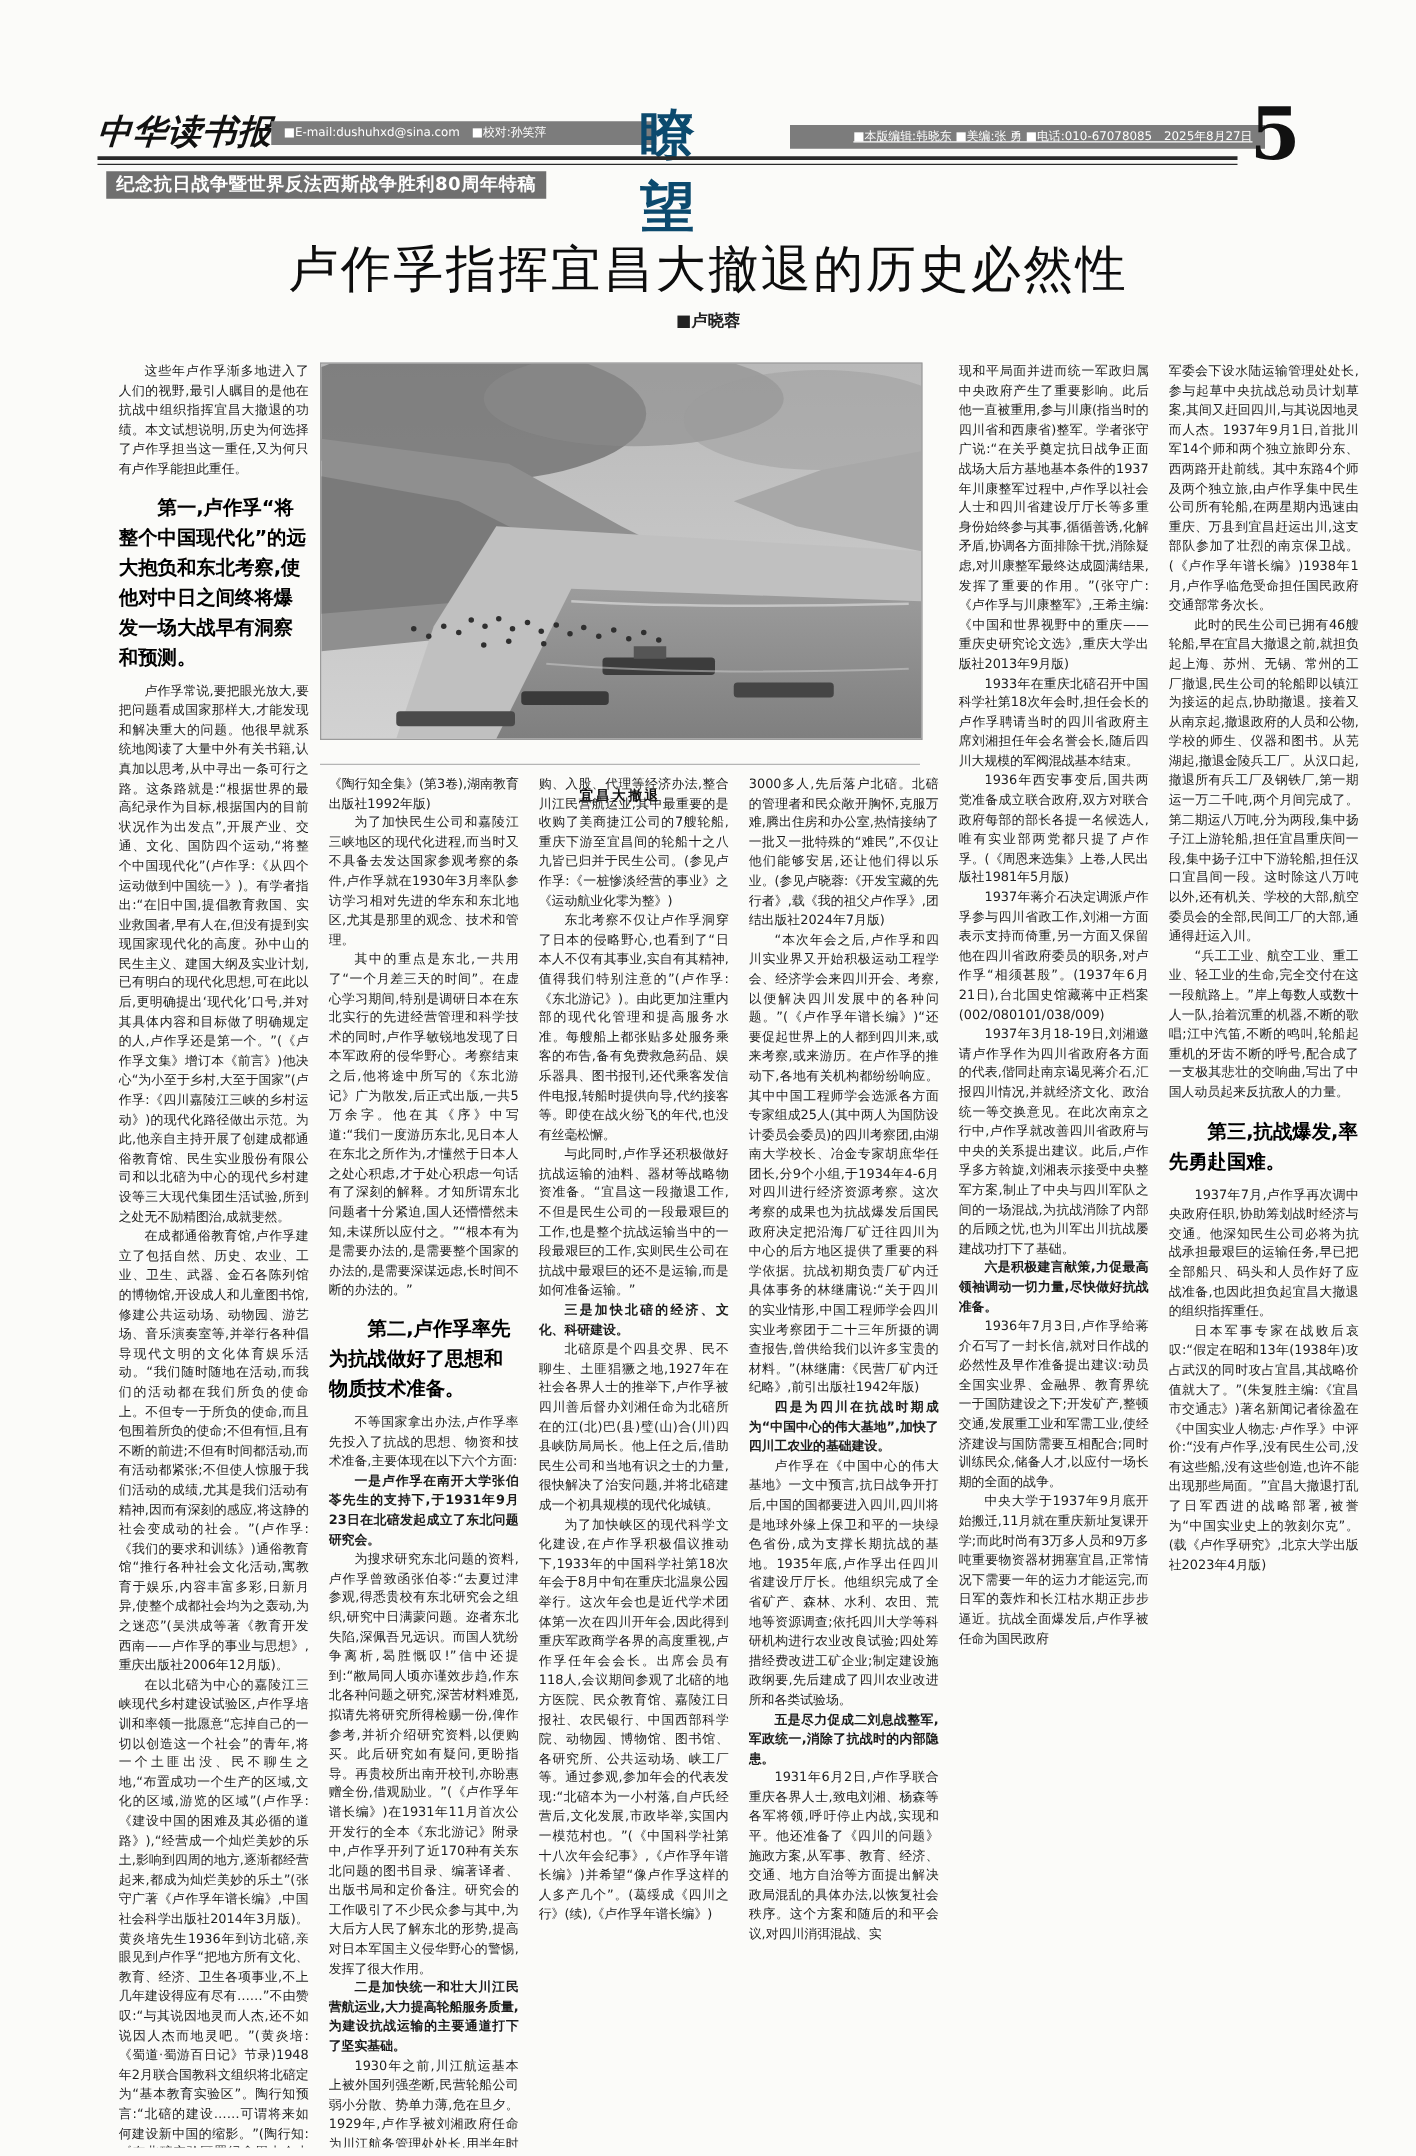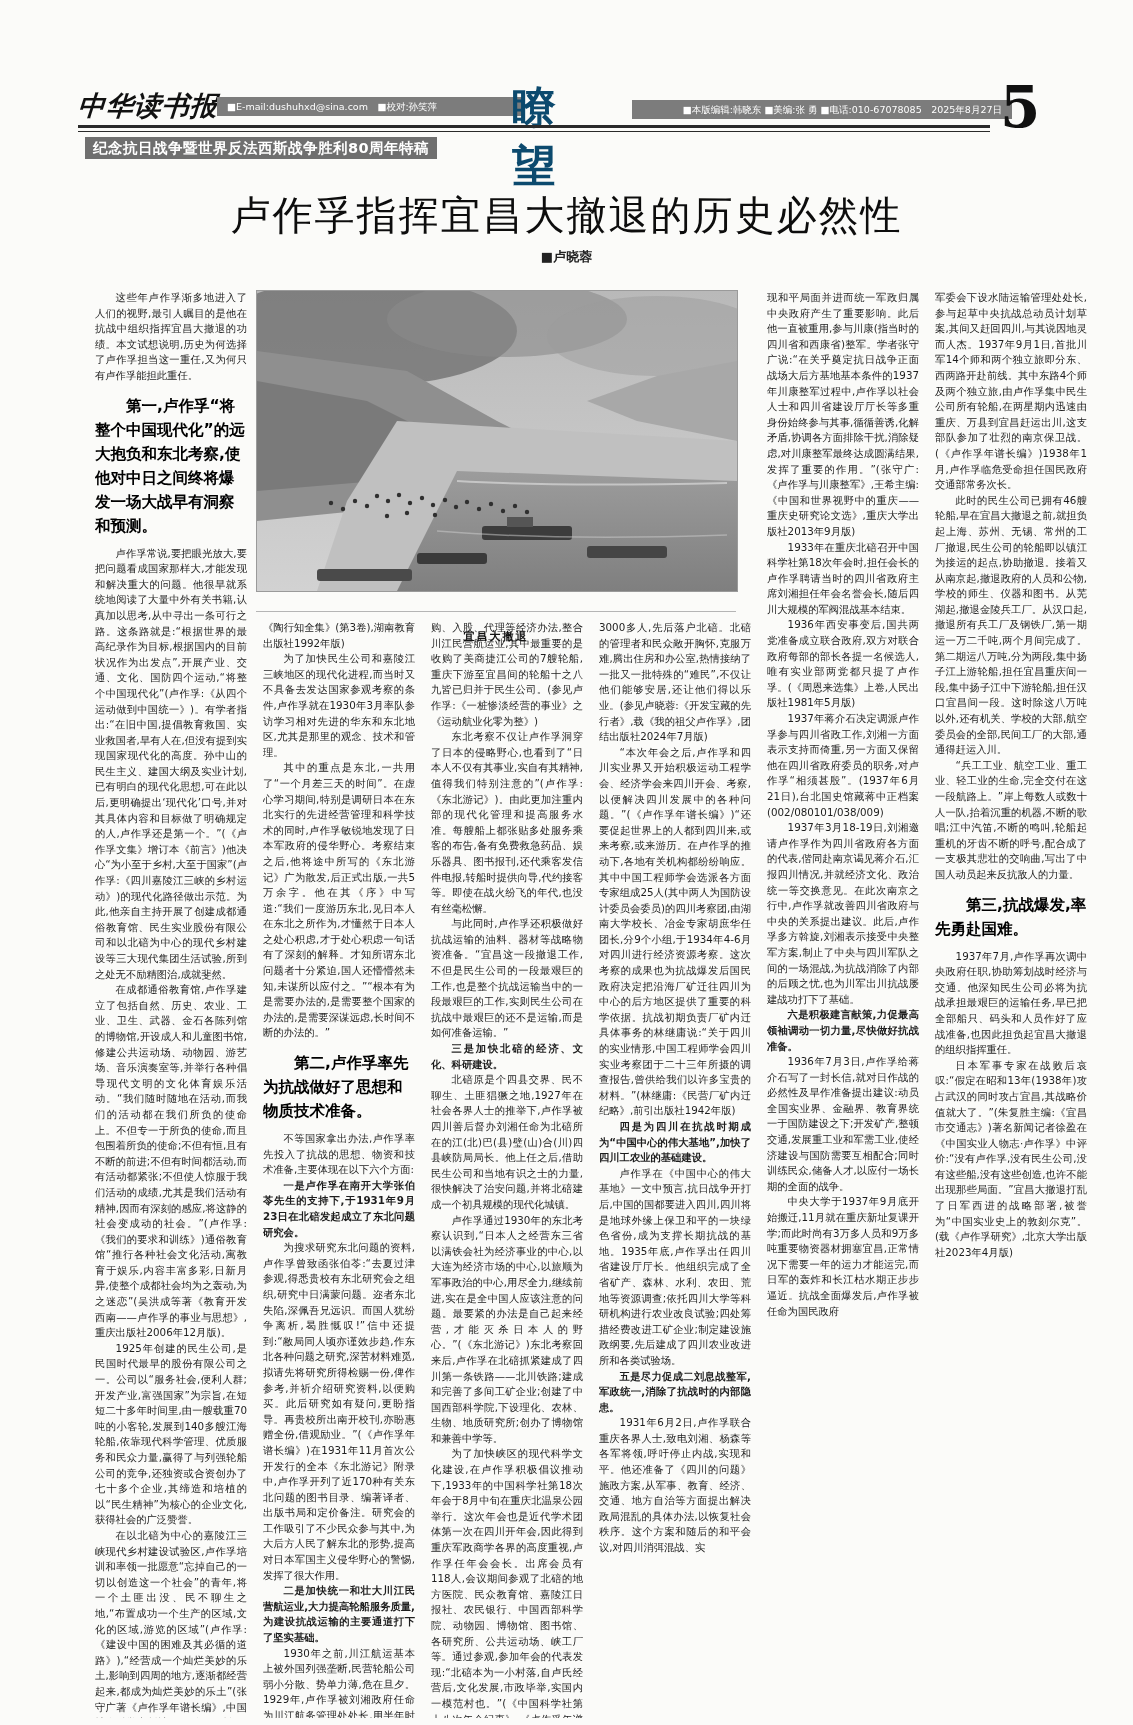--- a/index.html
+++ b/index.html
@@ -5,21 +5,21 @@
   html,body{margin:0;padding:0;background:#e8e8e6;}
   .page{position:relative;width:1133px;height:1725px;background:#fbfbf9;margin:0 auto;overflow:hidden;
         font-family:"DejaVu Sans",sans-serif;color:#1c1c1c;}
   
   .masthead{position:absolute;left:78px;top:84px;width:142px;height:44px;
             font-family:"DejaVu Serif",serif;font-weight:900;font-style:italic;
             font-size:27px;letter-spacing:1px;line-height:44px;color:#111;transform:skewX(-4deg);}
   .bar{position:absolute;background:#7c7c7c;color:#fff;font-size:9.5px;line-height:19px;
        padding:0 10px;white-space:nowrap;overflow:hidden;}
   .bar-left{left:217px;top:97px;width:288px;height:19px;}
-  .bar-right{left:632px;top:100px;width:360px;height:19px;text-align:right;}
+  .bar-right{left:632px;top:100px;width:360px;height:19px;text-align:right;text-decoration:underline;}
   .section-title{position:absolute;left:512px;top:78px;width:120px;
                  font-family:"DejaVu Serif",serif;font-weight:900;font-size:44px;
                  letter-spacing:14px;color:#0c4a6e;}
   .page-number{position:absolute;left:1000px;top:78px;width:64px;
                font-family:"DejaVu Serif",serif;font-weight:900;font-size:58px;color:#111;line-height:58px;}
   .rule-thick{position:absolute;left:78px;top:125px;width:912px;height:3px;background:#2a2a2a;}
   .rule-thin{position:absolute;left:78px;top:131px;width:912px;height:1px;background:#2a2a2a;}
   
   .banner{position:absolute;left:85px;top:137px;width:352px;height:22px;background:#6f6f6f;
           color:#fff;font-size:14.5px;font-weight:700;line-height:22px;text-align:center;letter-spacing:.5px;}
@@ -117,41 +117,39 @@
     </svg>
   </div>
   <div class="caption">宜昌大撤退</div>
   <div class="caption-rule"></div>
 
   <div class="col col-tall" style="left:95px;">
       <div class="t-p">这些年卢作孚渐多地进入了人们的视野,最引人瞩目的是他在抗战中组织指挥宜昌大撤退的功绩。本文试想说明,历史为何选择了卢作孚担当这一重任,又为何只有卢作孚能担此重任。</div>
       <div class="t-h2">第一,卢作孚“将整个中国现代化”的远大抱负和东北考察,使他对中日之间终将爆发一场大战早有洞察和预测。</div>
       <div class="t-p">卢作孚常说,要把眼光放大,要把问题看成国家那样大,才能发现和解决重大的问题。他很早就系统地阅读了大量中外有关书籍,认真加以思考,从中寻出一条可行之路。这条路就是:“根据世界的最高纪录作为目标,根据国内的目前状况作为出发点”,开展产业、交通、文化、国防四个运动,“将整个中国现代化”(卢作孚:《从四个运动做到中国统一》)。有学者指出:“在旧中国,提倡教育救国、实业救国者,早有人在,但没有提到实现国家现代化的高度。孙中山的民生主义、建国大纲及实业计划,已有明白的现代化思想,可在此以后,更明确提出‘现代化’口号,并对其具体内容和目标做了明确规定的人,卢作孚还是第一个。”(《卢作孚文集》增订本《前言》)他决心“为小至于乡村,大至于国家”(卢作孚:《四川嘉陵江三峡的乡村运动》)的现代化路径做出示范。为此,他亲自主持开展了创建成都通俗教育馆、民生实业股份有限公司和以北碚为中心的现代乡村建设等三大现代集团生活试验,所到之处无不励精图治,成就斐然。</div>
       <div class="t-p">在成都通俗教育馆,卢作孚建立了包括自然、历史、农业、工业、卫生、武器、金石各陈列馆的博物馆,开设成人和儿童图书馆,修建公共运动场、动物园、游艺场、音乐演奏室等,并举行各种倡导现代文明的文化体育娱乐活动。“我们随时随地在活动,而我们的活动都在我们所负的使命上。不但专一于所负的使命,而且包围着所负的使命;不但有恒,且有不断的前进;不但有时间都活动,而有活动都紧张;不但使人惊服于我们活动的成绩,尤其是我们活动有精神,因而有深刻的感应,将这静的社会变成动的社会。”(卢作孚:《我们的要求和训练》)通俗教育馆“推行各种社会文化活动,寓教育于娱乐,内容丰富多彩,日新月异,使整个成都社会均为之轰动,为之迷恋”(吴洪成等著《教育开发西南——卢作孚的事业与思想》,重庆出版社2006年12月版)。</div>
-      <div class="t-p">1925年创建的民生公司,是民国时代最早的股份有限公司之一。公司以“服务社会,便利人群;开发产业,富强国家”为宗旨,在短短二十多年时间里,由一艘载重70吨的小客轮,发展到140多艘江海轮船,依靠现代科学管理、优质服务和民众力量,赢得了与列强轮船公司的竞争,还独资或合资创办了七十多个企业,其缔造和培植的以“民生精神”为核心的企业文化,获得社会的广泛赞誉。</div>
       <div class="t-p">在以北碚为中心的嘉陵江三峡现代乡村建设试验区,卢作孚培训和率领一批愿意“忘掉自己的一切以创造这一个社会”的青年,将一个土匪出没、民不聊生之地,“布置成功一个生产的区域,文化的区域,游览的区域”(卢作孚:《建设中国的困难及其必循的道路》),“经营成一个灿烂美妙的乐土,影响到四周的地方,逐渐都经营起来,都成为灿烂美妙的乐土”(张守广著《卢作孚年谱长编》,中国社会科学出版社2014年3月版)。黄炎培先生1936年到访北碚,亲眼见到卢作孚“把地方所有文化、教育、经济、卫生各项事业,不上几年建设得应有尽有……”不由赞叹:“与其说因地灵而人杰,还不如说因人杰而地灵吧。”(黄炎培:《蜀道·蜀游百日记》节录)1948年2月联合国教科文组织将北碚定为“基本教育实验区”。陶行知预言:“北碚的建设……可谓将来如何建设新中国的缩影。”(陶行知:《在北碚实验区署纪念周大会上的讲演》,</div>
     </div>
   <div class="col col-short" style="left:263px;">
       <div class="t-pc">《陶行知全集》(第3卷),湖南教育出版社1992年版)</div>
       <div class="t-p">为了加快民生公司和嘉陵江三峡地区的现代化进程,而当时又不具备去发达国家参观考察的条件,卢作孚就在1930年3月率队参访学习相对先进的华东和东北地区,尤其是那里的观念、技术和管理。</div>
       <div class="t-p">其中的重点是东北,一共用了“一个月差三天的时间”。在虚心学习期间,特别是调研日本在东北实行的先进经营管理和科学技术的同时,卢作孚敏锐地发现了日本军政府的侵华野心。考察结束之后,他将途中所写的《东北游记》广为散发,后正式出版,一共5万余字。他在其《序》中写道:“我们一度游历东北,见日本人在东北之所作为,才懂然于日本人之处心积虑,才于处心积虑一句话有了深刻的解释。才知所谓东北问题者十分紧迫,国人还懵懵然未知,未谋所以应付之。”“根本有为是需要办法的,是需要整个国家的办法的,是需要深谋远虑,长时间不断的办法的。”</div>
       <div class="t-h2">第二,卢作孚率先为抗战做好了思想和物质技术准备。</div>
       <div class="t-p">不等国家拿出办法,卢作孚率先投入了抗战的思想、物资和技术准备,主要体现在以下六个方面:</div>
       <div class="t-b">一是卢作孚在南开大学张伯苓先生的支持下,于1931年9月23日在北碚发起成立了东北问题研究会。</div>
       <div class="t-p">为搜求研究东北问题的资料,卢作孚曾致函张伯苓:“去夏过津参观,得悉贵校有东北研究会之组织,研究中日满蒙问题。迩者东北失陷,深佩吾兄远识。而国人犹纷争离析,曷胜慨叹!”信中还提到:“敝局同人顷亦谨效步趋,作东北各种问题之研究,深苦材料难觅,拟请先将研究所得检赐一份,俾作参考,并祈介绍研究资料,以便购买。此后研究如有疑问,更盼指导。再贵校所出南开校刊,亦盼惠赠全份,借观励业。”(《卢作孚年谱长编》)在1931年11月首次公开发行的全本《东北游记》附录中,卢作孚开列了近170种有关东北问题的图书目录、编著译者、出版书局和定价备注。研究会的工作吸引了不少民众参与其中,为大后方人民了解东北的形势,提高对日本军国主义侵华野心的警惕,发挥了很大作用。</div>
       <div class="t-b">二是加快统一和壮大川江民营航运业,大力提高轮船服务质量,为建设抗战运输的主要通道打下了坚实基础。</div>
       <div class="t-p">1930年之前,川江航运基本上被外国列强垄断,民营轮船公司弱小分散、势单力薄,危在旦夕。1929年,卢作孚被刘湘政府任命为川江航务管理处处长,用半年时间整理川江航务,禁止军人乘船、打枪不付钱买票,减轻了民营轮船的负担。同时依靠民众的爱国热情,禁止外国轮船走私牟利,“开创了自《天津条约》丧失内河航行权以来中国士兵检查外轮的先例。”(凌耀伦:《〈卢作孚文集〉·前言》)去东北考察之前,民生公司只有3艘轮船,东北考察回来之后,卢作孚利用合并、收</div>
     </div>
   <div class="col col-short" style="left:431px;">
       <div class="t-pc">购、入股、代理等经济办法,整合川江民营航运业,其中最重要的是收购了美商捷江公司的7艘轮船,重庆下游至宜昌间的轮船十之八九皆已归并于民生公司。(参见卢作孚:《一桩惨淡经营的事业》之《运动航业化零为整》)</div>
       <div class="t-p">东北考察不仅让卢作孚洞穿了日本的侵略野心,也看到了“日本人不仅有其事业,实自有其精神,值得我们特别注意的”(卢作孚:《东北游记》)。由此更加注重内部的现代化管理和提高服务水准。每艘船上都张贴多处服务乘客的布告,备有免费救急药品、娱乐器具、图书报刊,还代乘客发信件电报,转船时提供向导,代约接客等。即使在战火纷飞的年代,也没有丝毫松懈。</div>
       <div class="t-p">与此同时,卢作孚还积极做好抗战运输的油料、器材等战略物资准备。“宜昌这一段撤退工作,不但是民生公司的一段最艰巨的工作,也是整个抗战运输当中的一段最艰巨的工作,实则民生公司在抗战中最艰巨的还不是运输,而是如何准备运输。”</div>
       <div class="t-b">三是加快北碚的经济、文化、科研建设。</div>
       <div class="t-p">北碚原是个四县交界、民不聊生、土匪猖獗之地,1927年在社会各界人士的推举下,卢作孚被四川善后督办刘湘任命为北碚所在的江(北)巴(县)璧(山)合(川)四县峡防局局长。他上任之后,借助民生公司和当地有识之士的力量,很快解决了治安问题,并将北碚建成一个初具规模的现代化城镇。</div>
-      <div class="t-p">卢作孚通过1930年的东北考察认识到,“日本人之经营东三省以满铁会社为经济事业的中心,以大连为经济市场的中心,以旅顺为军事政治的中心,用尽全力,继续前进,实在是全中国人应该注意的问题。最要紧的办法是自己起来经营,才能灭杀日本人的野心。”(《东北游记》)东北考察回来后,卢作孚在北碚抓紧建成了四川第一条铁路——北川铁路;建成和完善了多间工矿企业;创建了中国西部科学院,下设理化、农林、生物、地质研究所;创办了博物馆和兼善中学等。</div>
       <div class="t-p">为了加快峡区的现代科学文化建设,在卢作孚积极倡议推动下,1933年的中国科学社第18次年会于8月中旬在重庆北温泉公园举行。这次年会也是近代学术团体第一次在四川开年会,因此得到重庆军政商学各界的高度重视,卢作孚任年会会长。出席会员有118人,会议期间参观了北碚的地方医院、民众教育馆、嘉陵江日报社、农民银行、中国西部科学院、动物园、博物馆、图书馆、各研究所、公共运动场、峡工厂等。通过参观,参加年会的代表发现:“北碚本为一小村落,自卢氏经营后,文化发展,市政毕举,实国内一模范村也。”(《中国科学社第十八次年会纪事》,《卢作孚年谱长编》)并希望“像卢作孚这样的人多产几个”。(葛绥成《四川之行》(续),《卢作孚年谱长编》)</div>
     </div>
   <div class="col col-short" style="left:599px;">
       <div class="t-pc">3000多人,先后落户北碚。北碚的管理者和民众敞开胸怀,克服万难,腾出住房和办公室,热情接纳了一批又一批特殊的“难民”,不仅让他们能够安居,还让他们得以乐业。(参见卢晓蓉:《开发宝藏的先行者》,载《我的祖父卢作孚》,团结出版社2024年7月版)</div>
       <div class="t-p">“本次年会之后,卢作孚和四川实业界又开始积极运动工程学会、经济学会来四川开会、考察,以便解决四川发展中的各种问题。”(《卢作孚年谱长编》)“还要促起世界上的人都到四川来,或来考察,或来游历。在卢作孚的推动下,各地有关机构都纷纷响应。其中中国工程师学会选派各方面专家组成25人(其中两人为国防设计委员会委员)的四川考察团,由湖南大学校长、冶金专家胡庶华任团长,分9个小组,于1934年4-6月对四川进行经济资源考察。这次考察的成果也为抗战爆发后国民政府决定把沿海厂矿迁往四川为中心的后方地区提供了重要的科学依据。抗战初期负责厂矿内迁具体事务的林继庸说:“关于四川的实业情形,中国工程师学会四川实业考察团于二十三年所摄的调查报告,曾供给我们以许多宝贵的材料。”(林继庸:《民营厂矿内迁纪略》,前引出版社1942年版)</div>
       <div class="t-b">四是为四川在抗战时期成为“中国中心的伟大基地”,加快了四川工农业的基础建设。</div>
       <div class="t-p">卢作孚在《中国中心的伟大基地》一文中预言,抗日战争开打后,中国的国都要进入四川,四川将是地球外缘上保卫和平的一块绿色省份,成为支撑长期抗战的基地。1935年底,卢作孚出任四川省建设厅厅长。他组织完成了全省矿产、森林、水利、农田、荒地等资源调查;依托四川大学等科研机构进行农业改良试验;四处筹措经费改进工矿企业;制定建设施政纲要,先后建成了四川农业改进所和各类试验场。</div>
       <div class="t-b">五是尽力促成二刘息战整军,军政统一,消除了抗战时的内部隐患。</div>
       <div class="t-p">1931年6月2日,卢作孚联合重庆各界人士,致电刘湘、杨森等各军将领,呼吁停止内战,实现和平。他还准备了《四川的问题》施政方案,从军事、教育、经济、交通、地方自治等方面提出解决政局混乱的具体办法,以恢复社会秩序。这个方案和随后的和平会议,对四川消弭混战、实</div>
     </div>

